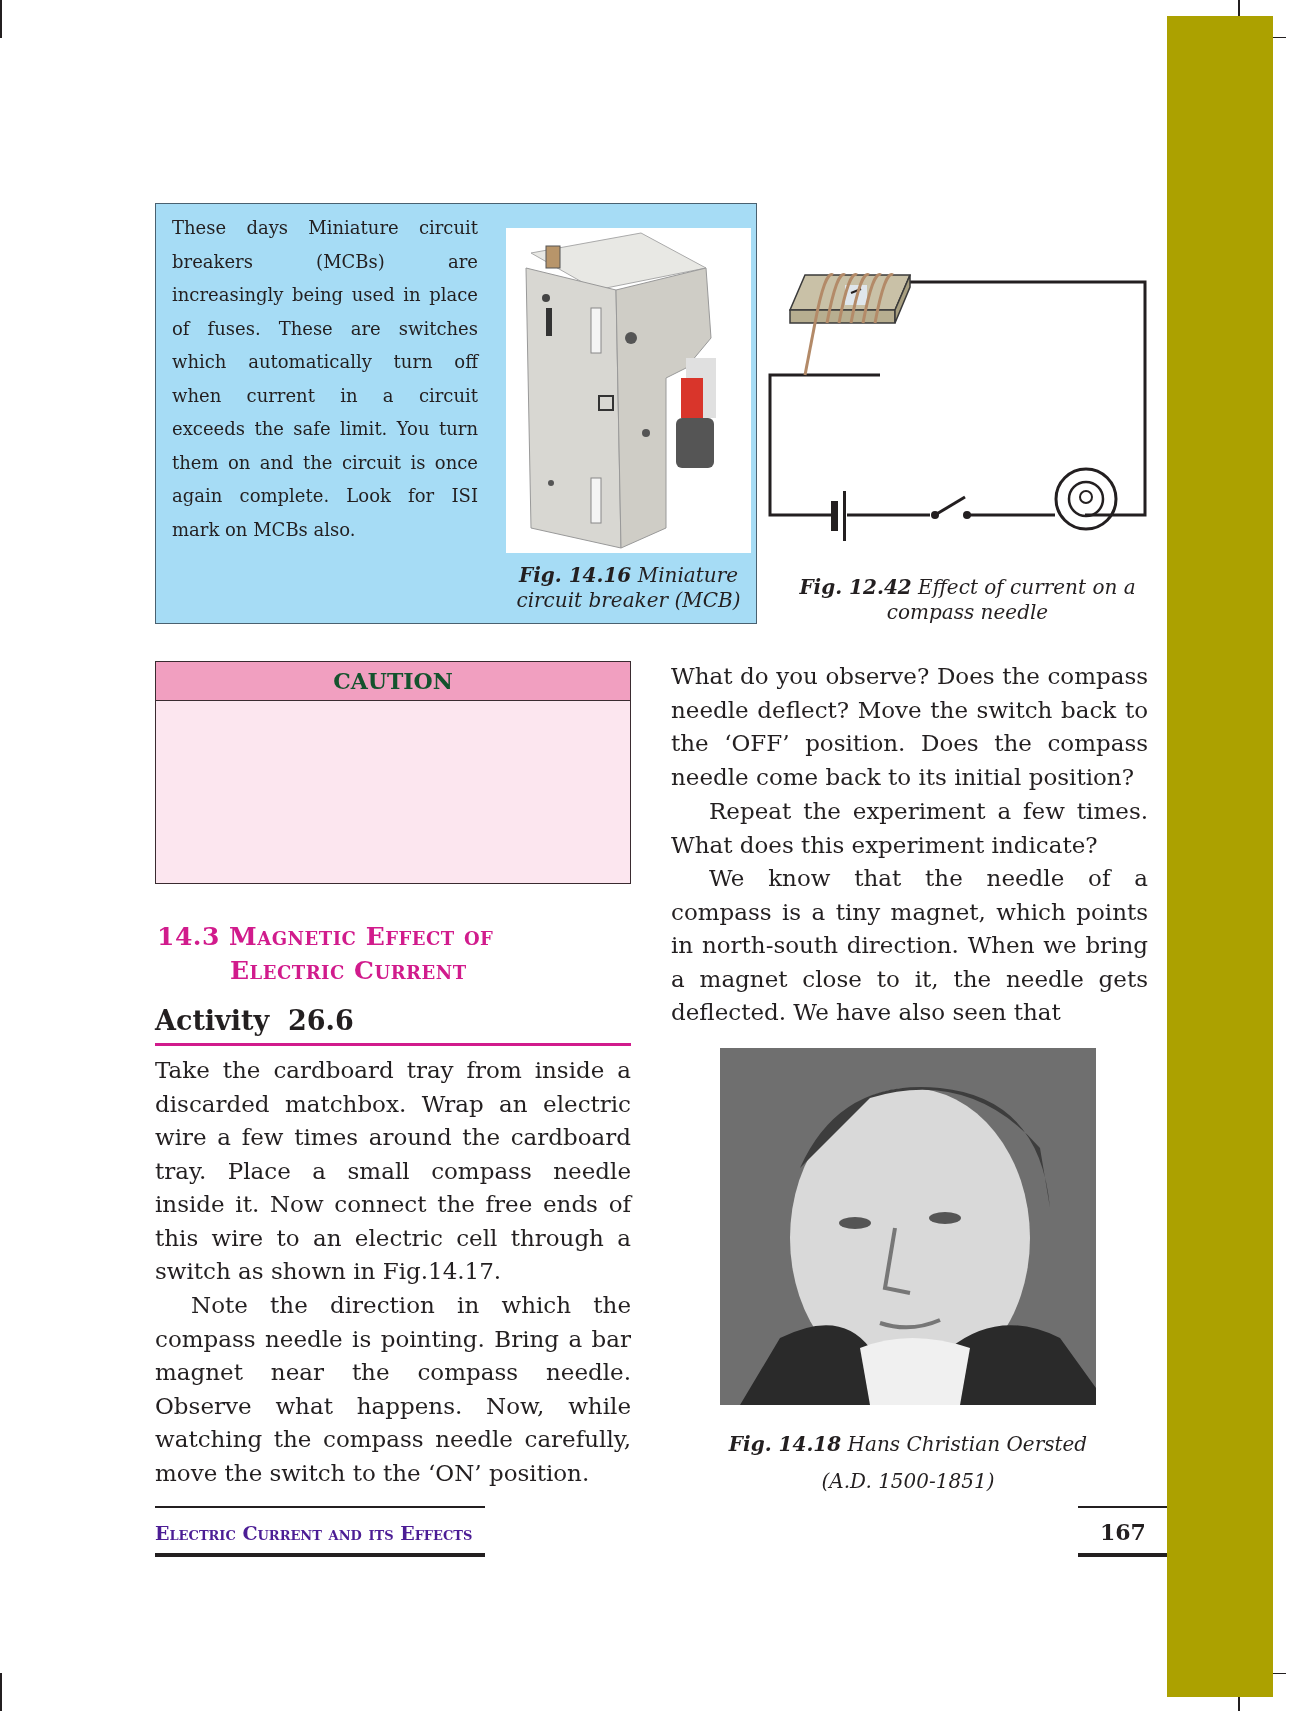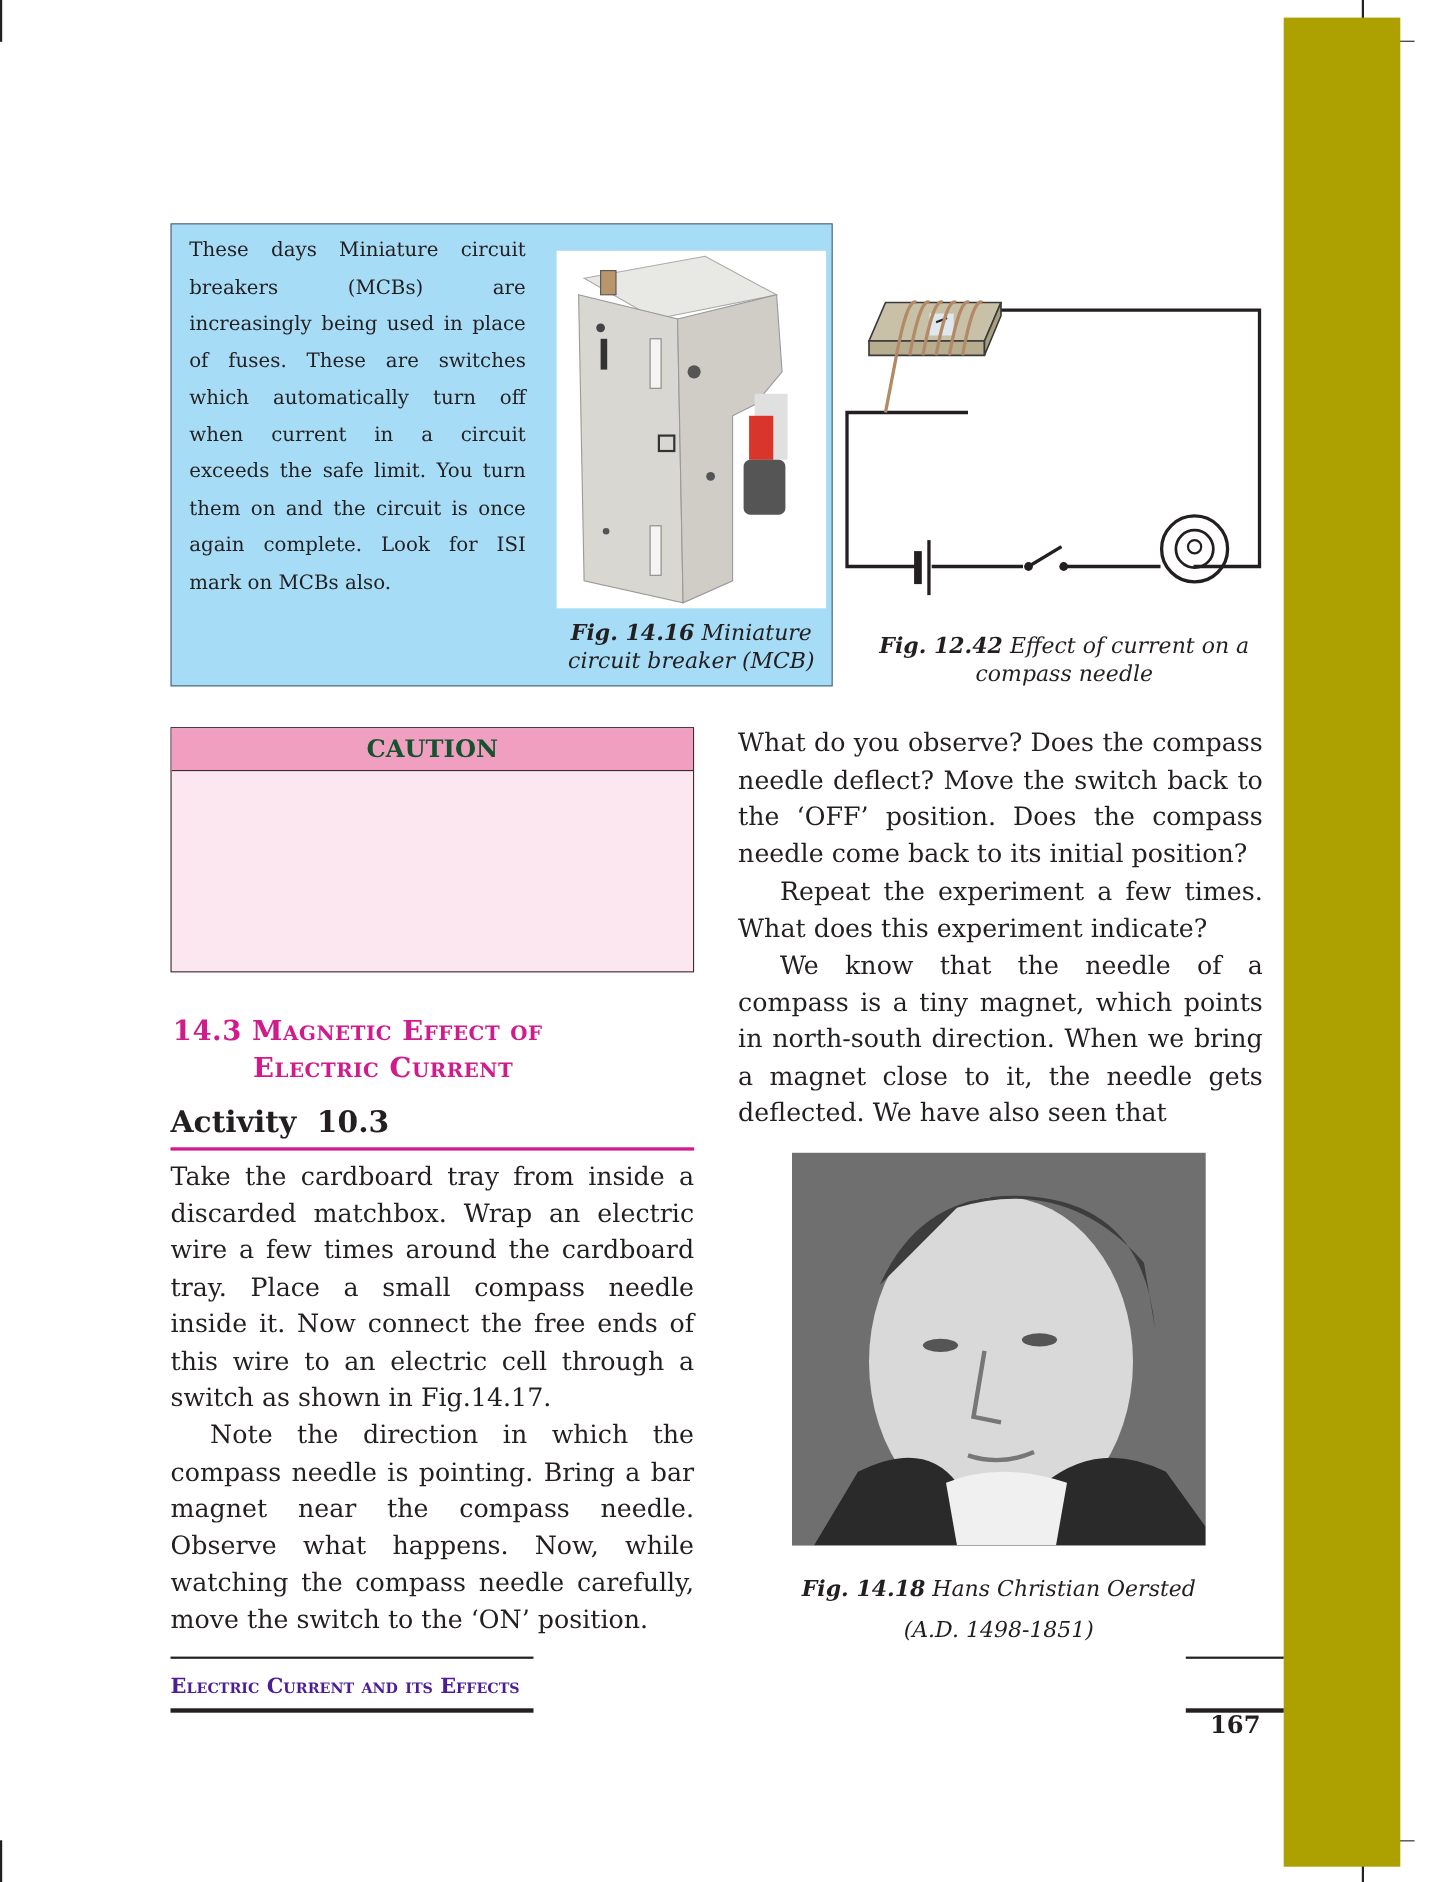--- a/index.html
+++ b/index.html
@@ -25,21 +25,21 @@
 
   .sec-head { color:#d11b8c; font-weight:bold; font-size:25px; font-variant:small-caps; letter-spacing:0.5px; }
   .activity { left:155px; top:1005px; width:476px; font-weight:bold; font-size:27px; }
   .activity-rule { left:155px; top:1043px; width:476px; height:3px; background:#d11b8c; }
 
   .footer-rule1 { left:155px; top:1506px; width:330px; height:2px; background:#231f20; }
   .footer-rule2 { left:155px; top:1553px; width:330px; height:4px; background:#231f20; }
   .footer-text { left:155px; top:1522px; font-size:19px; font-weight:bold; color:#4c1d95; font-variant:small-caps; }
   .page-rule1 { left:1078px; top:1506px; width:89px; height:2px; background:#231f20; }
   .page-rule2 { left:1078px; top:1553px; width:89px; height:4px; background:#231f20; }
-  .page-num { left:1100px; top:1519px; font-size:22px; font-weight:bold;margin-top:36px; }
+  .page-num { left:1100px; top:1519px; font-size:22px; font-weight:bold; }
 
   .portrait { left:720px; top:1048px; width:376px; height:357px; background:#6d6d6d; overflow:hidden; }
 </style>
 </head>
 <body>
 
 <div class="crop" style="left:0;top:0;width:2px;height:38px;"></div>
 <div class="crop" style="left:0;top:1673px;width:2px;height:38px;"></div>
 <div class="crop" style="left:1238px;top:0;width:2px;height:38px;"></div>
 <div class="crop" style="left:1238px;top:37px;width:48px;height:1px;"></div>
@@ -120,21 +120,21 @@
 <div class="abs caution">
   <div class="caution-head">CAUTION</div>
 </div>
 
 <div class="abs sec-head" style="left:157px;top:920px;width:470px;line-height:34px;">
   <span>14.3</span>
   <span>Magnetic Effect of</span><br>
   <span style="padding-left:73px;">Electric Current</span>
 </div>
 
-<div class="abs activity" style="white-space:pre;">Activity  10.3</div>
+<div class="abs activity" style="white-space:pre;">Activity  26.6</div>
 <div class="abs activity-rule"></div>
 <div class="abs body-text just" style="left:155px;top:1054px;width:476px;">Take the cardboard tray from inside a discarded matchbox. Wrap an electric wire a few times around the cardboard tray. Place a small compass needle inside it. Now connect the free ends of this wire to an electric cell through a switch as shown in Fig.14.17.</div>
 <div class="abs body-text just" style="left:155px;top:1289px;width:476px;text-indent:36px;">Note the direction in which the compass needle is pointing. Bring a bar magnet near the compass needle. Observe what happens. Now, while watching the compass needle carefully, move the switch to the ‘ON’ position.</div>
 
 <div class="abs body-text just" style="left:671px;top:660px;width:477px;">What do you observe? Does the compass needle deflect? Move the switch back to the ‘OFF’ position. Does the compass needle come back to its initial position?</div>
 <div class="abs body-text just" style="left:671px;top:795px;width:477px;text-indent:38px;">Repeat the experiment a few times. What does this experiment indicate?</div>
 <div class="abs body-text just" style="left:671px;top:862px;width:477px;text-indent:38px;">We know that the needle of a compass is a tiny magnet, which points in north-south direction. When we bring a magnet close to it, the needle gets deflected. We have also seen that</div>
 
 <div class="abs portrait">
   <svg width="376" height="357" viewBox="0 0 376 357">
@@ -145,21 +145,21 @@
     <path d="M140,300 Q190,280 250,300 L240,357 L150,357 Z" fill="#f0f0f0"></path>
     <ellipse cx="135" cy="175" rx="16" ry="6" fill="#555"></ellipse>
     <ellipse cx="225" cy="170" rx="16" ry="6" fill="#555"></ellipse>
     <path d="M175,180 L165,240 L190,245" fill="none" stroke="#777" stroke-width="4"></path>
     <path d="M160,275 Q190,285 220,272" fill="none" stroke="#777" stroke-width="4"></path>
   </svg>
 </div>
 <div class="abs cap" style="left:720px;top:1426px;width:376px;line-height:37px;">
   <b>Fig. 14.18</b>
   <i>Hans Christian Oersted</i><br>
-  <i>(A.D. 1498-1851)</i>
+  <i>(A.D. 1500-1851)</i>
 </div>
 
 <div class="abs footer-rule1"></div>
 <div class="abs footer-text">Electric Current and its Effects</div>
 <div class="abs footer-rule2"></div>
 <div class="abs page-rule1"></div>
 <div class="abs page-num">167</div>
 <div class="abs page-rule2"></div>
 
 </body></html>

